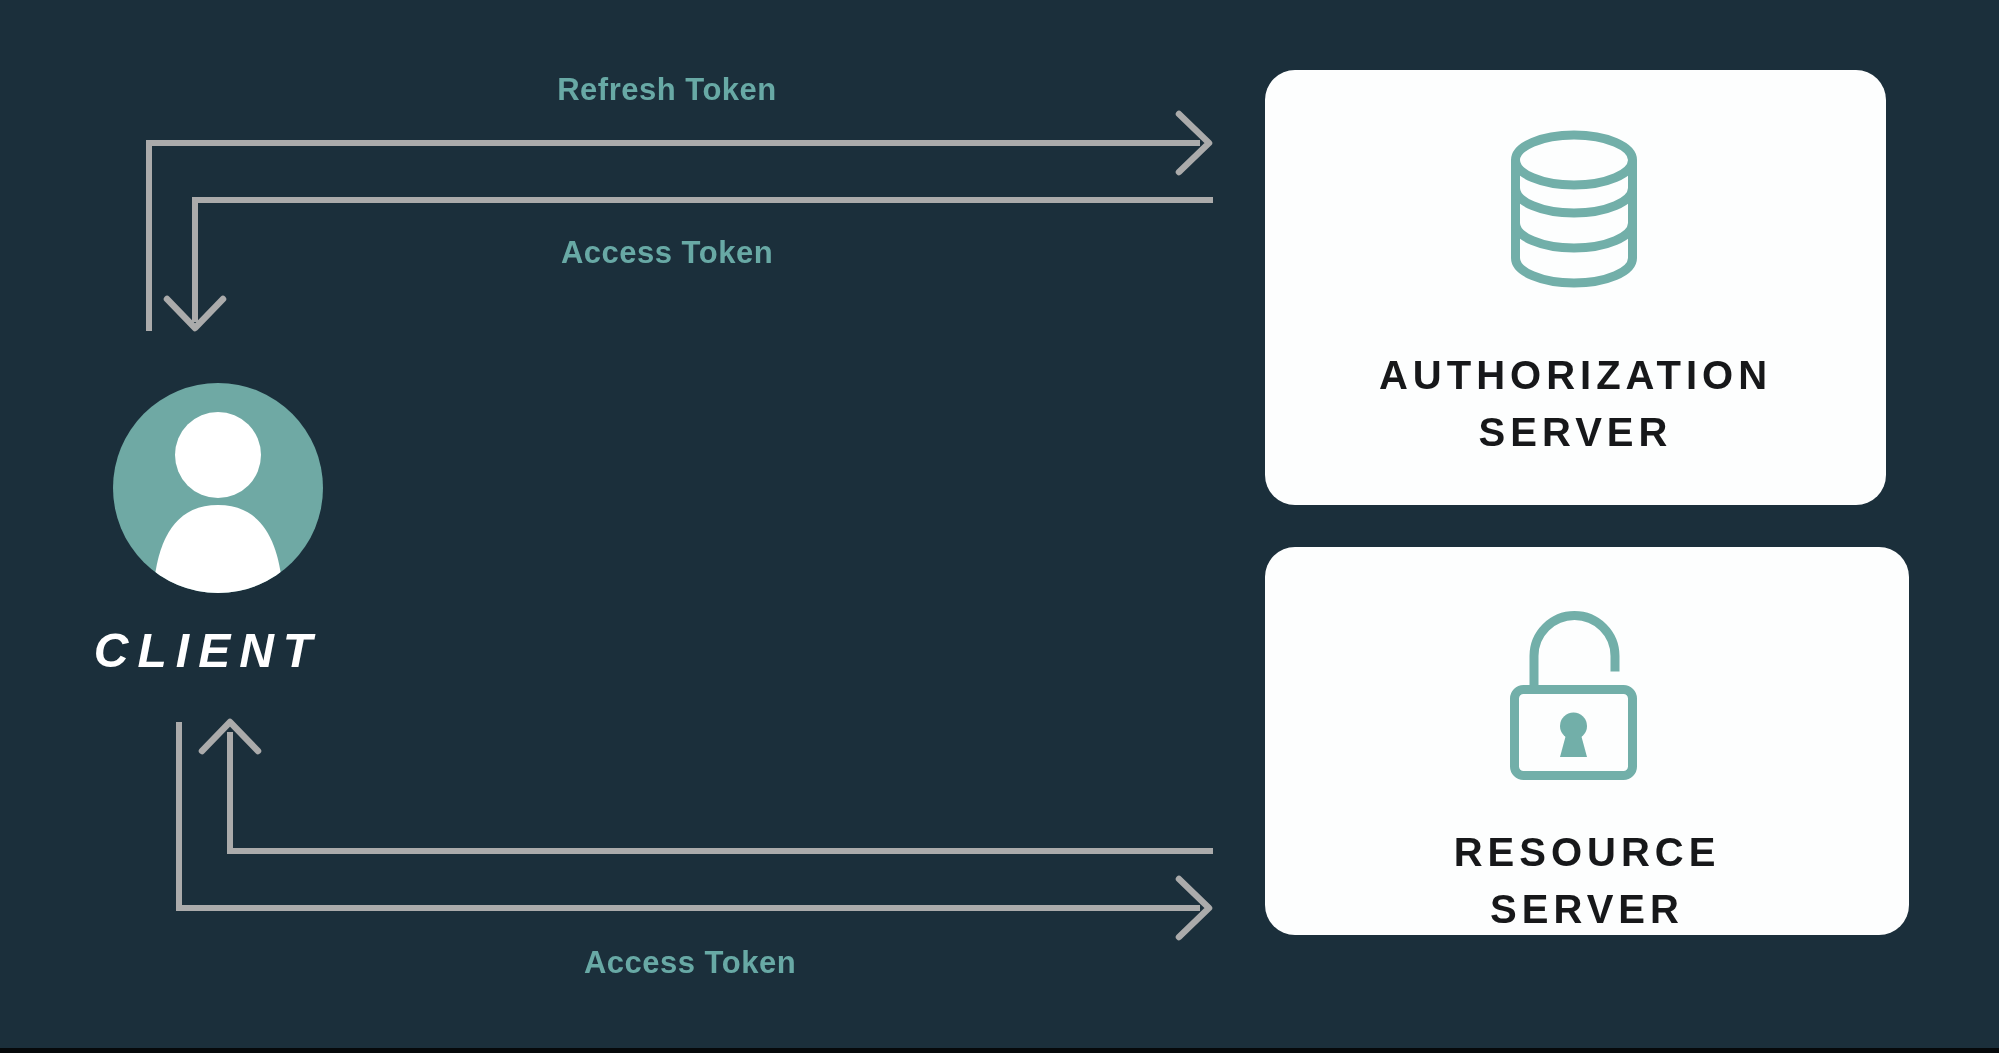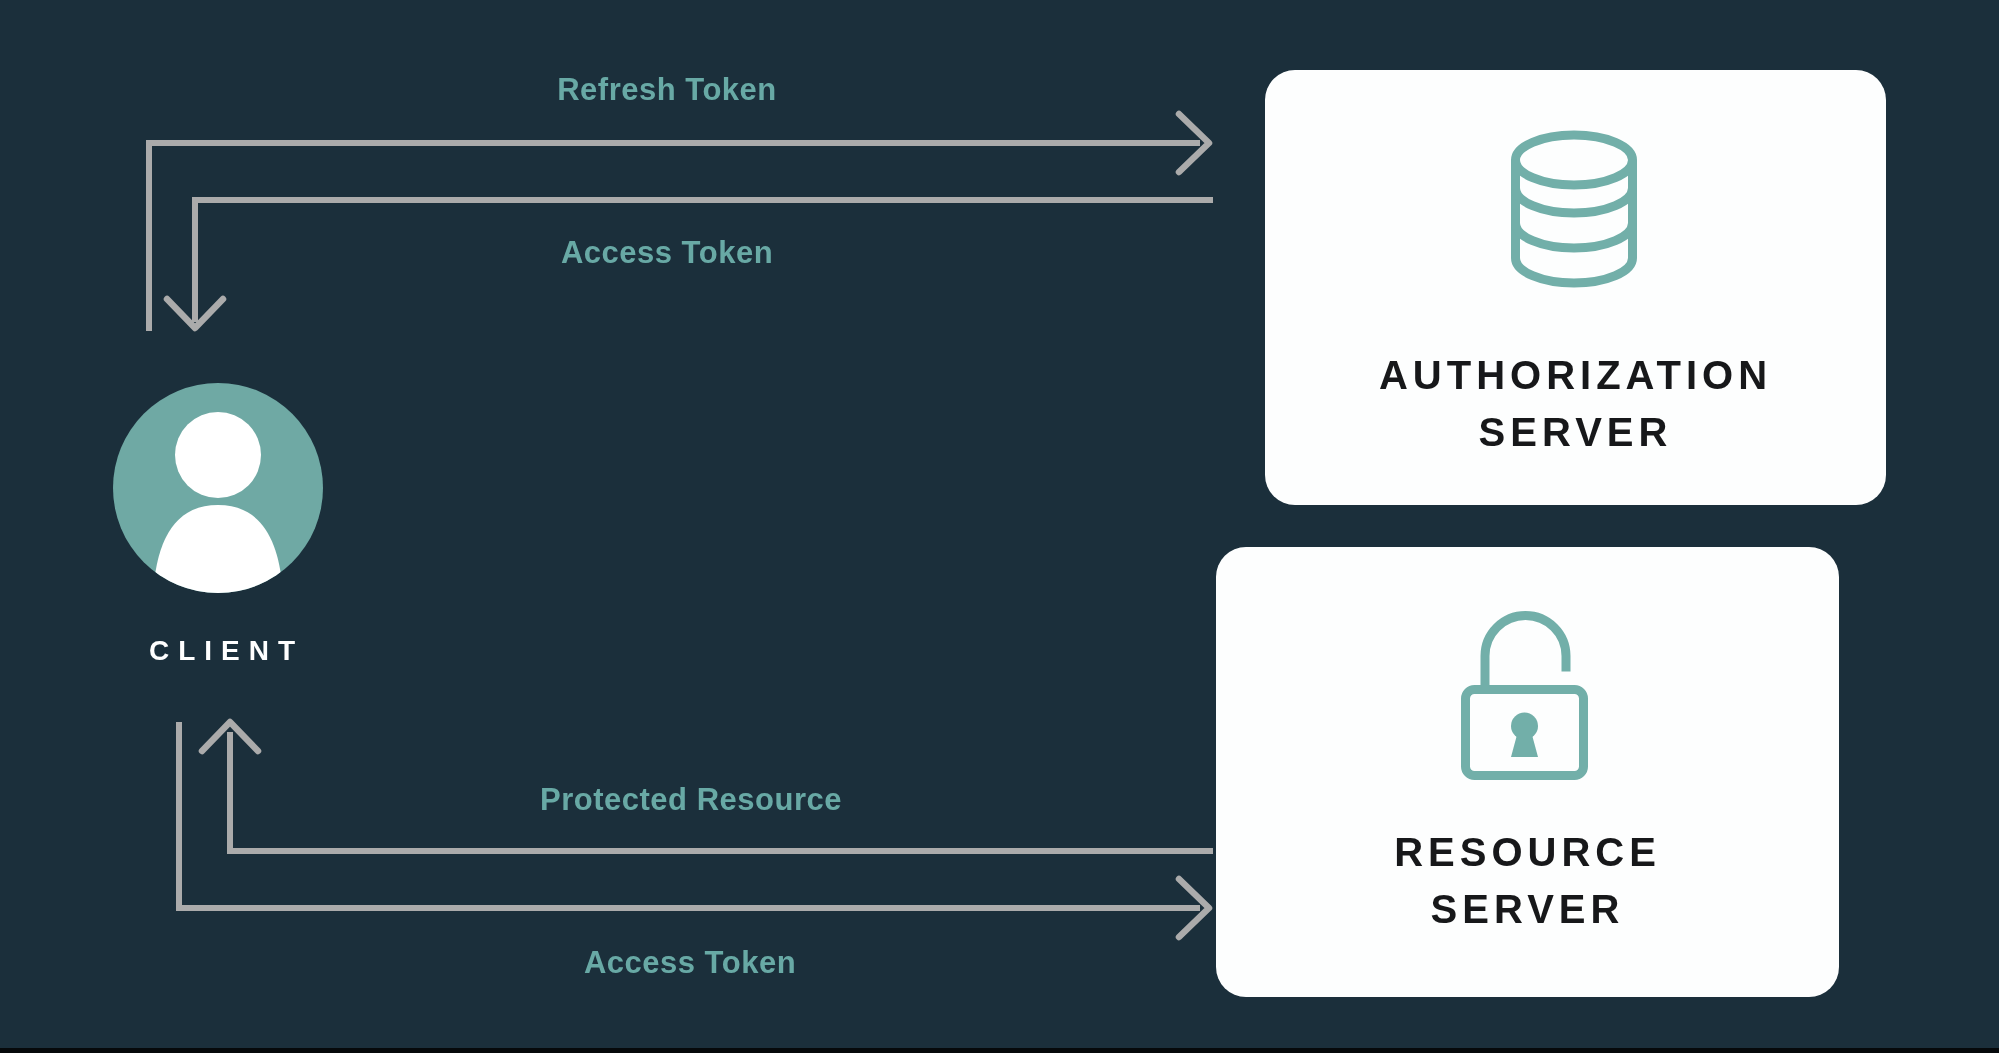--- a/index.html
+++ b/index.html
@@ -18,35 +18,35 @@
     font-size:31px; font-weight:bold; letter-spacing:0.5px;
     color:var(--label); white-space:nowrap; line-height:48px;
   }
   .arrows{position:absolute; left:0; top:0;}
   .arrows path{fill:none; stroke:var(--arrow); stroke-width:6;}
   .arrows path.head{stroke-width:6.5; stroke-linecap:round; stroke-linejoin:round;}
   .card{
     position:absolute; background:var(--card-bg); border-radius:30px;
   }
   .card-auth{left:1265px; top:70px; width:621px; height:435px;}
-  .card-res{left:1216px; top:547px; width:623px; height:450px;}
+  .card-res{left:1265px; top:547px; width:623px; height:388px;padding-left:21px;}
   .card-icon{position:absolute; left:245px; top:60px;}
   .card-icon path, .card-icon ellipse, .card-icon rect{fill:none; stroke:var(--icon); stroke-width:9;}
   .card-icon .filled{fill:var(--icon); stroke:none;}
   .card-title{
     position:absolute; left:0; top:277px; width:100%;
     text-align:center; color:var(--card-text);
     font-size:40px; font-weight:bold; letter-spacing:5px; line-height:57px;
   }
   .card-title span{display:block;}
   .avatar{position:absolute; left:113px; top:383px;}
   .client-label{
-    position:absolute; left:222px; top:628px; transform:translateX(-50%);
-    color:var(--client-text); font-size:28px; font-weight:bold;
-    letter-spacing:9px; padding-left:9px; white-space:nowrap; line-height:46px;
+    position:absolute; left:203px; top:628px; transform:translateX(-50%);
+    color:var(--client-text); font-size:48px; font-weight:bold;
+    letter-spacing:9px; padding-left:9px; white-space:nowrap; line-height:46px;font-style:italic;
   }
   .bottom-edge{position:absolute; left:0; bottom:0; width:100%; height:5px; background:var(--edge);}
 </style>
 </head>
 <body>
 
 <div class="stage">
 
   <svg class="arrows" width="1999" height="1053" viewBox="0 0 1999 1053">
     <g>
@@ -62,21 +62,20 @@
       <path class="head" d="M202 751 L230 722 L258 751"></path>
     </g>
     <g>
       <path d="M179 722 L179 908 L1200 908"></path>
       <path class="head" d="M1179 879 L1209 908 L1179 937"></path>
     </g>
   </svg>
 
   <div class="flow-label" style="left:667px; top:66px;">Refresh Token</div>
   <div class="flow-label" style="left:667px; top:229px;">Access Token</div>
-  <div class="flow-label" style="left:691px; top:776px;">Protected Resource</div>
   <div class="flow-label" style="left:690px; top:939px;">Access Token</div>
 
   <svg class="avatar" width="210" height="210" viewBox="0 0 210 210">
     <defs>
       <clipPath id="avclip">
           <circle cx="105" cy="105" r="105"></circle>
         </clipPath>
     </defs>
     <circle cx="105" cy="105" r="105" fill="var(--avatar)"></circle>
     <g clip-path="url(#avclip)" fill="#FFFFFF">

